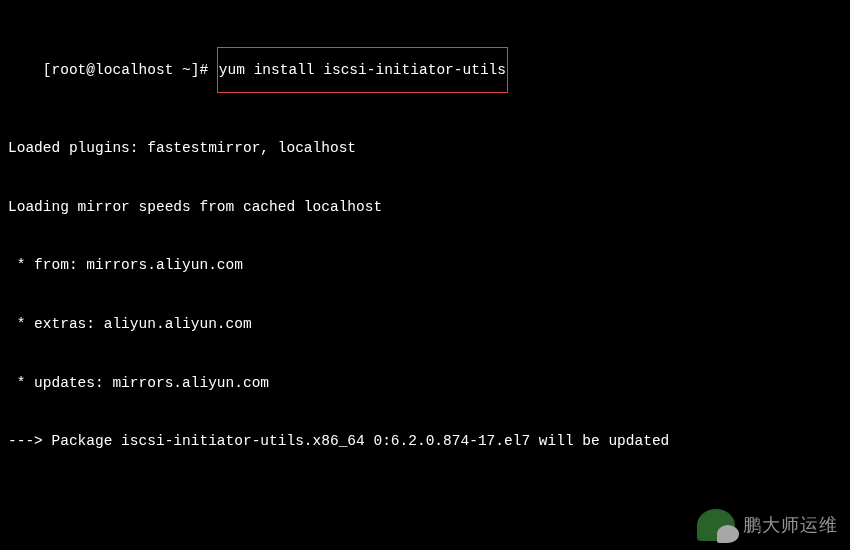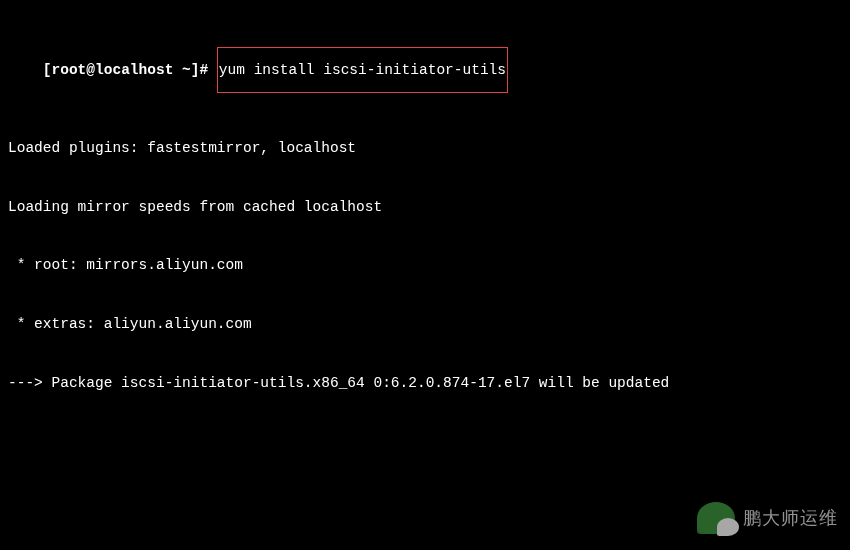--- a/index.html
+++ b/index.html
@@ -18,33 +18,32 @@
       overflow: hidden;
       padding: 2px 8px;
       position: relative;
     }
     .terminal {
       white-space: pre-wrap;
       word-break: break-all;
     }
     .prompt-line {
       display: inline;
-      font-weight: bold;
     }
     .highlight-box {
       border: 1px solid #dd4444;
       padding: 14px 1px;
       display: inline;
     }
     .line {
       display: block;
     }
     .watermark {
       position: absolute;
-      bottom: 16px;
+      bottom: 9px;
       right: 12px;
       display: flex;
       align-items: center;
       gap: 8px;
       opacity: 0.72;
     }
     .wechat-icon {
       width: 38px;
       height: 32px;
       background: radial-gradient(circle at 40% 40%, #3a8a3a 60%, #2a6a2a 100%);
@@ -70,22 +69,23 @@
   </style>
 </head>
 <body>
 
 <div class="terminal">
   <span class="line">
     <span class="prompt-line">[root@localhost ~]# </span><span class="highlight-box">yum install iscsi-initiator-utils</span>
   </span>
   <span class="line">Loaded plugins: fastestmirror, localhost</span>
   <span class="line">Loading mirror speeds from cached localhost</span>
-  <span class="line"> * root: mirrors.aliyun.com</span>
+  <span class="line"> * from: mirrors.aliyun.com</span>
   <span class="line"> * extras: aliyun.aliyun.com</span>
+  <span class="line"> * updates: mirrors.aliyun.com</span>
   <span class="line">---&gt; Package iscsi-initiator-utils.x86_64 0:6.2.0.874-17.el7 will be updated</span>
   
   
   
   
   
   
   <span class="line"></span>
   
   <span class="line"></span>

